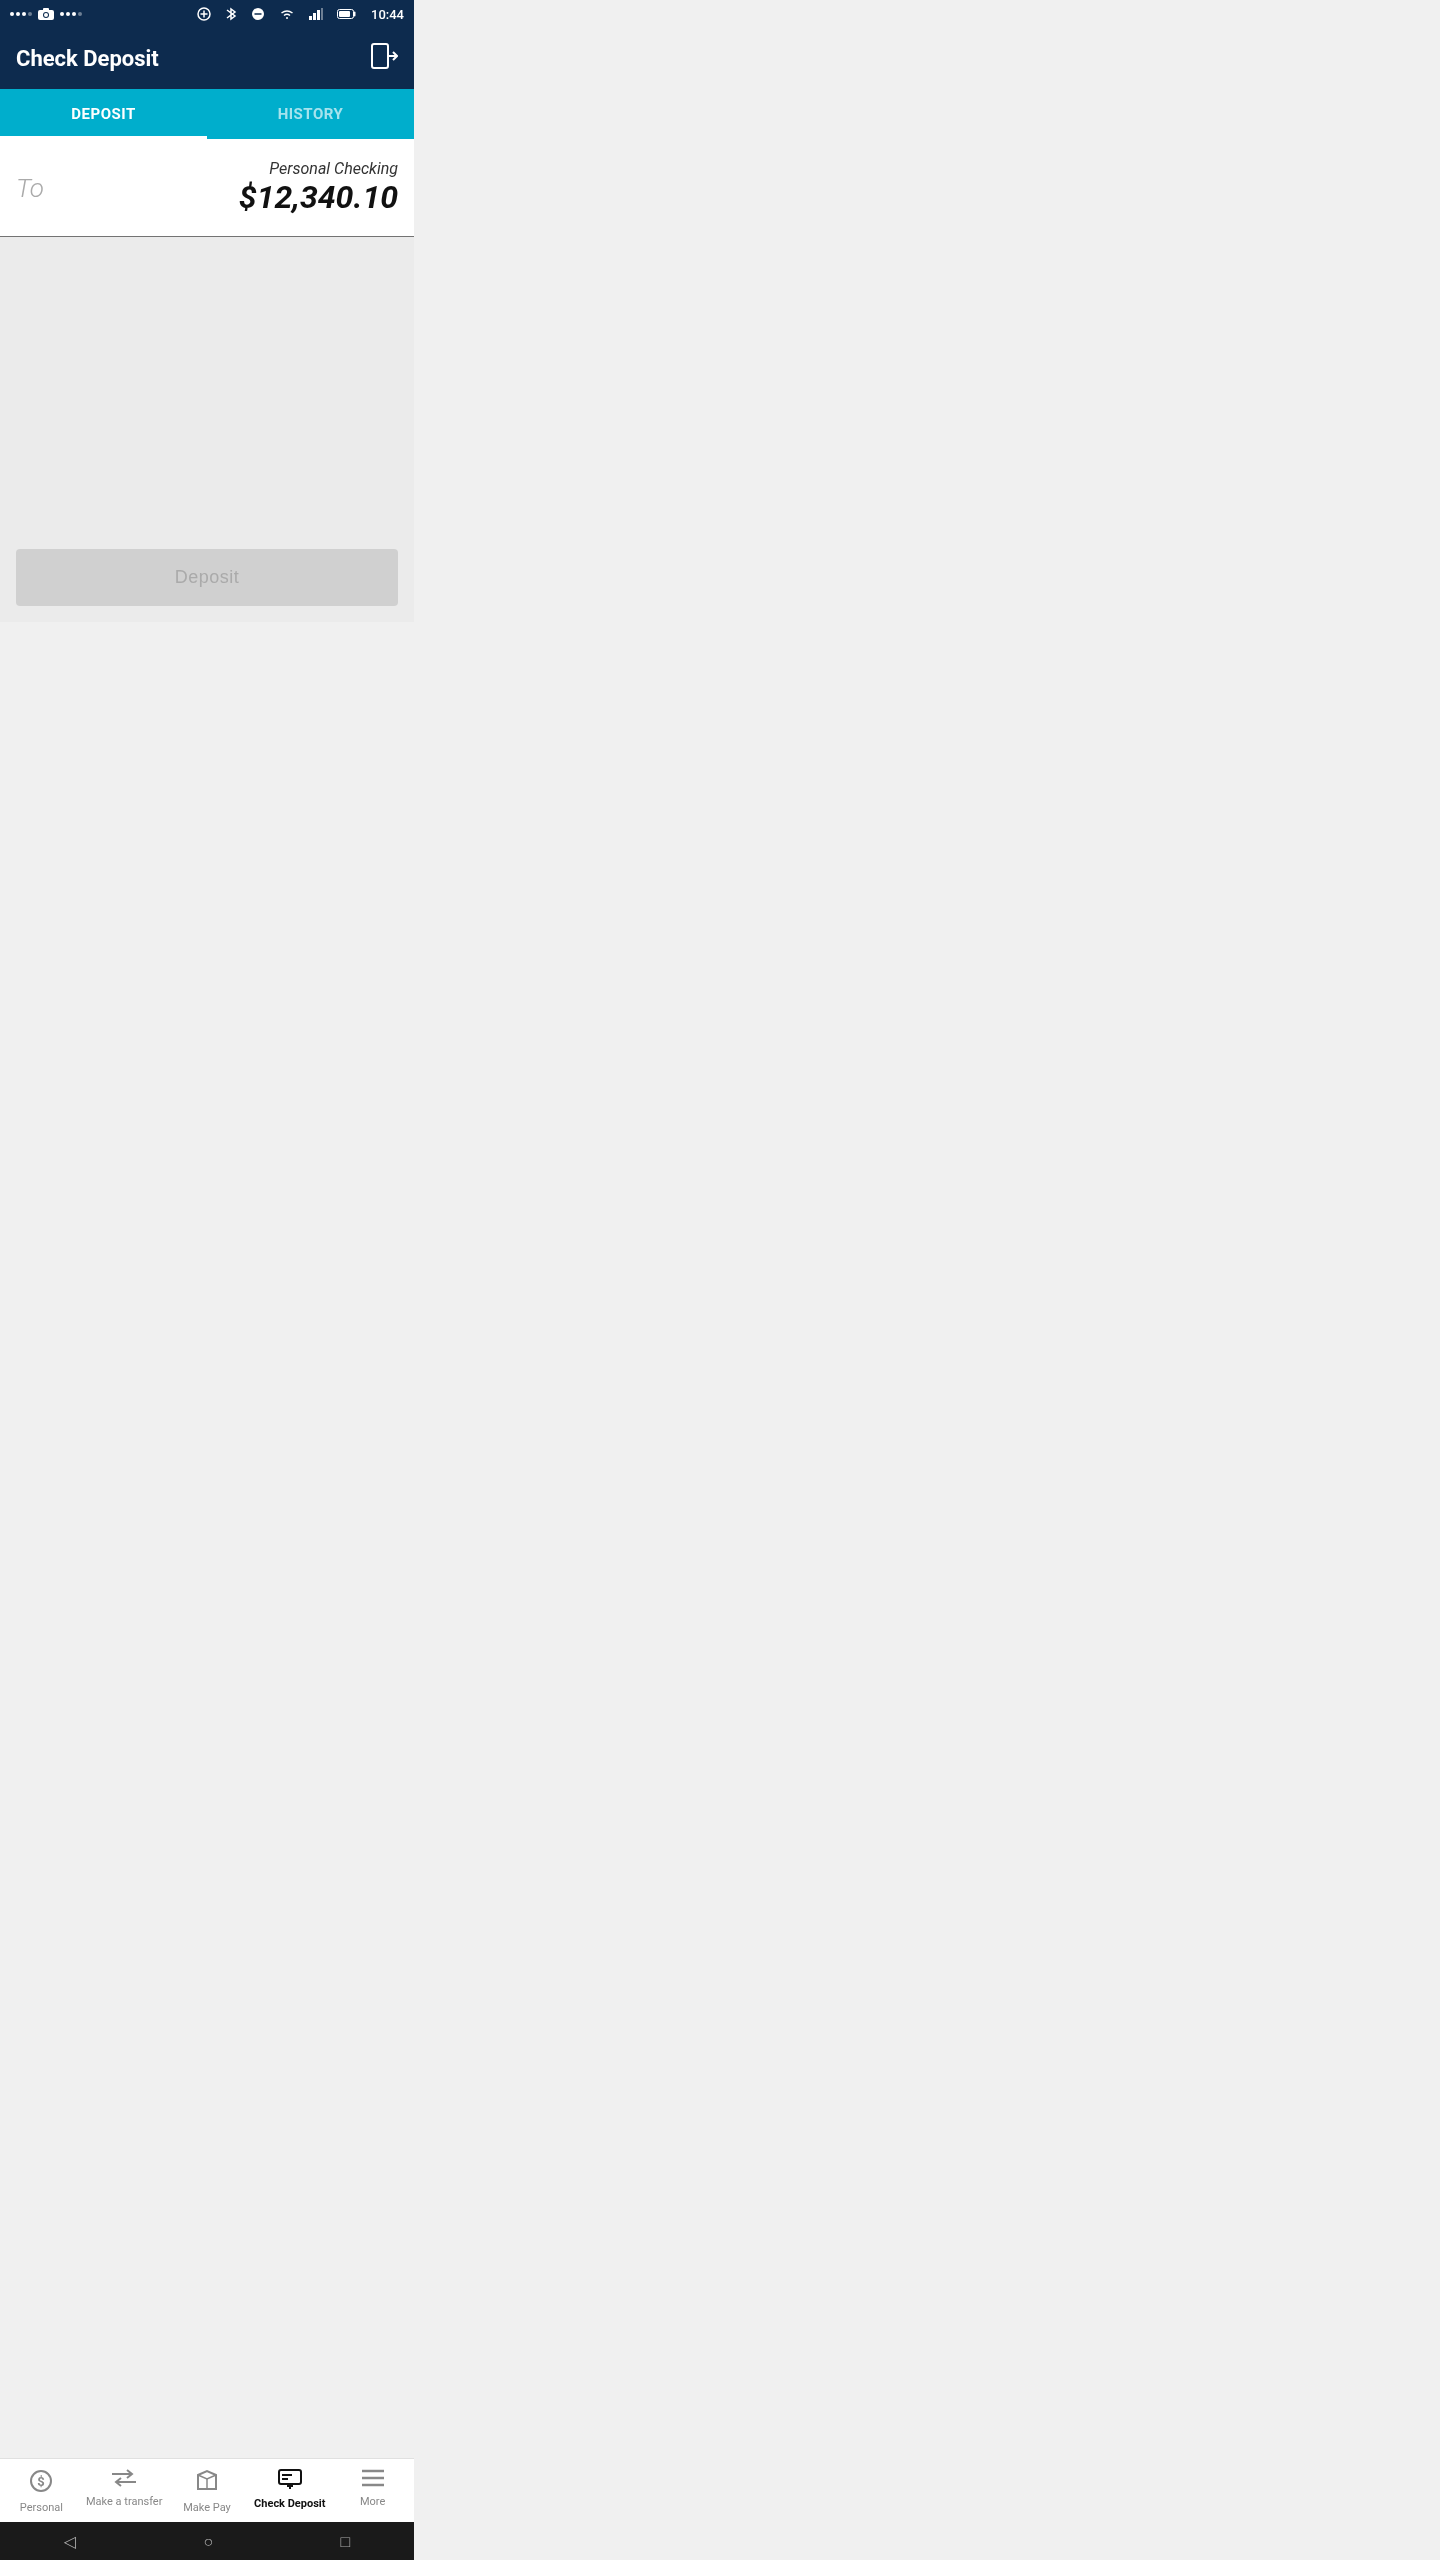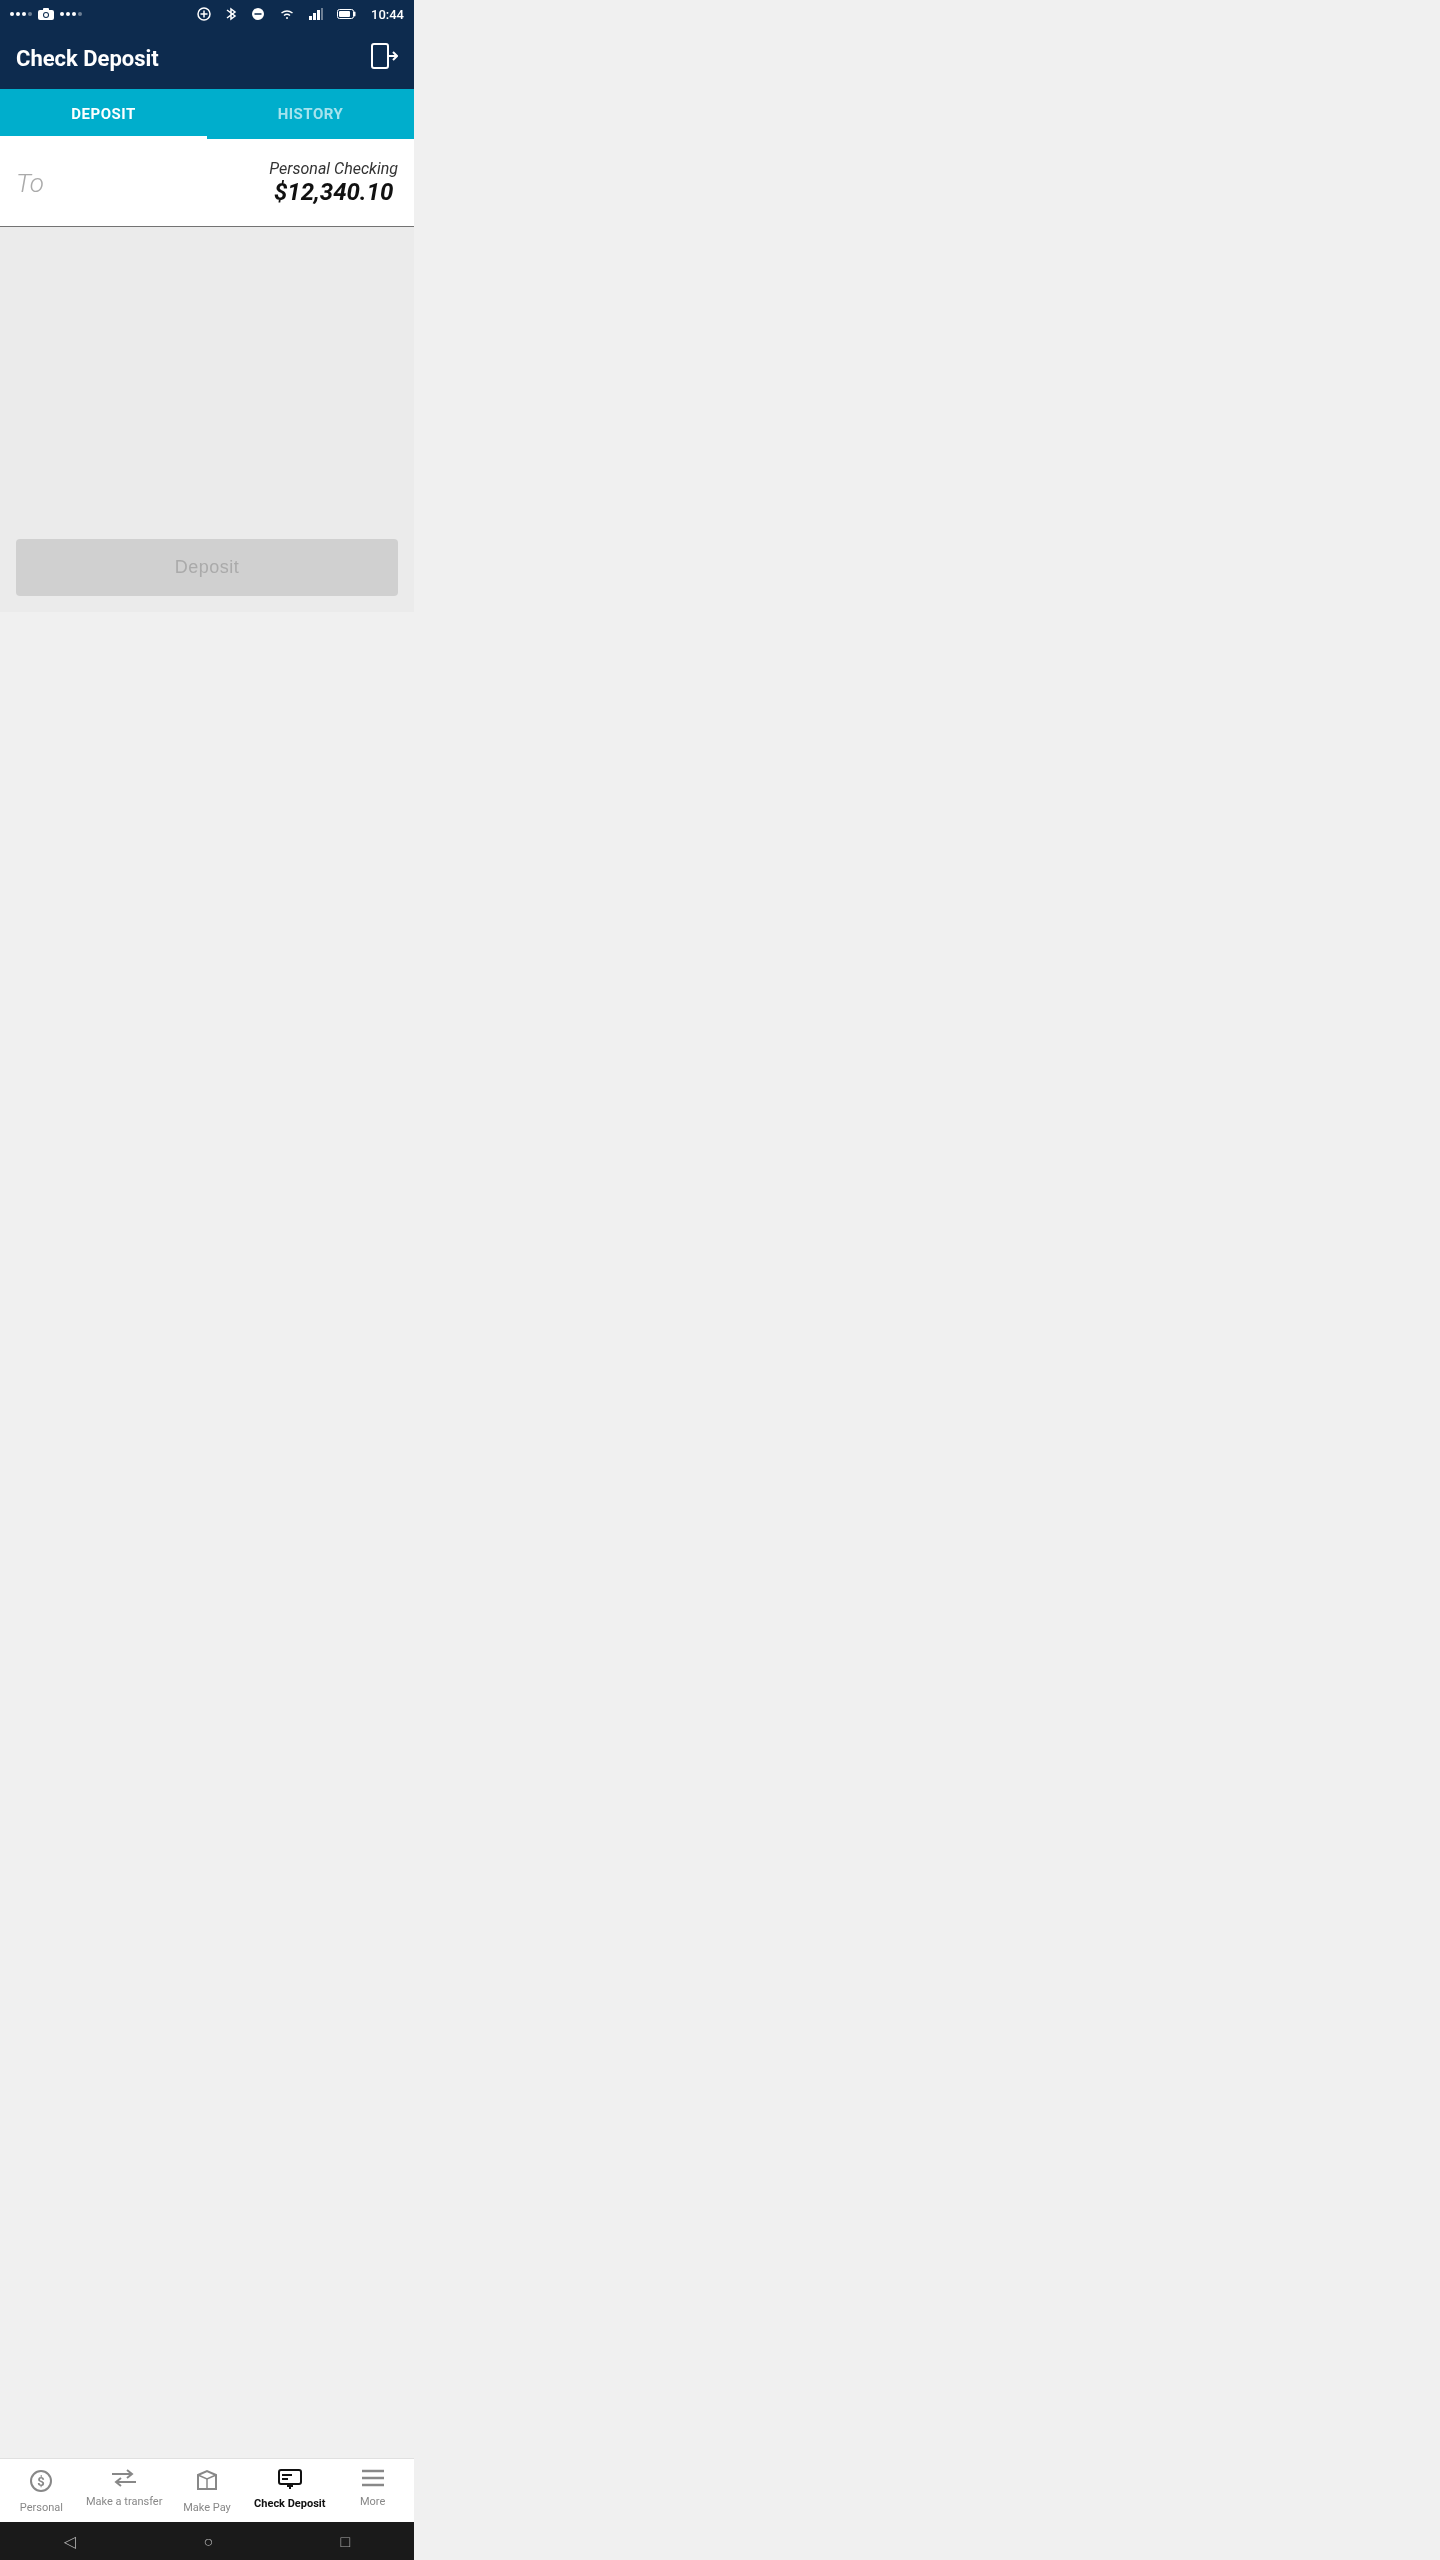--- a/index.html
+++ b/index.html
@@ -114,32 +114,32 @@
       font-style: italic;
     }
 
     .to-label {
       font-size: 26px;
       color: #aaa;
       font-weight: 300;
     }
 
     .account-info {
-      text-align: center;
+      text-align: right;
       margin-left: 34px;
     }
 
     .account-name {
       font-size: 16px;
       color: #333;
       font-weight: 400;
     }
 
     .account-balance {
-      font-size: 24px;
+      font-size: 32px;
       color: #111;
       font-weight: bold;
     }
 
     
     .amount-section {
       padding: 24px 16px;
       background: white;
     }
 

